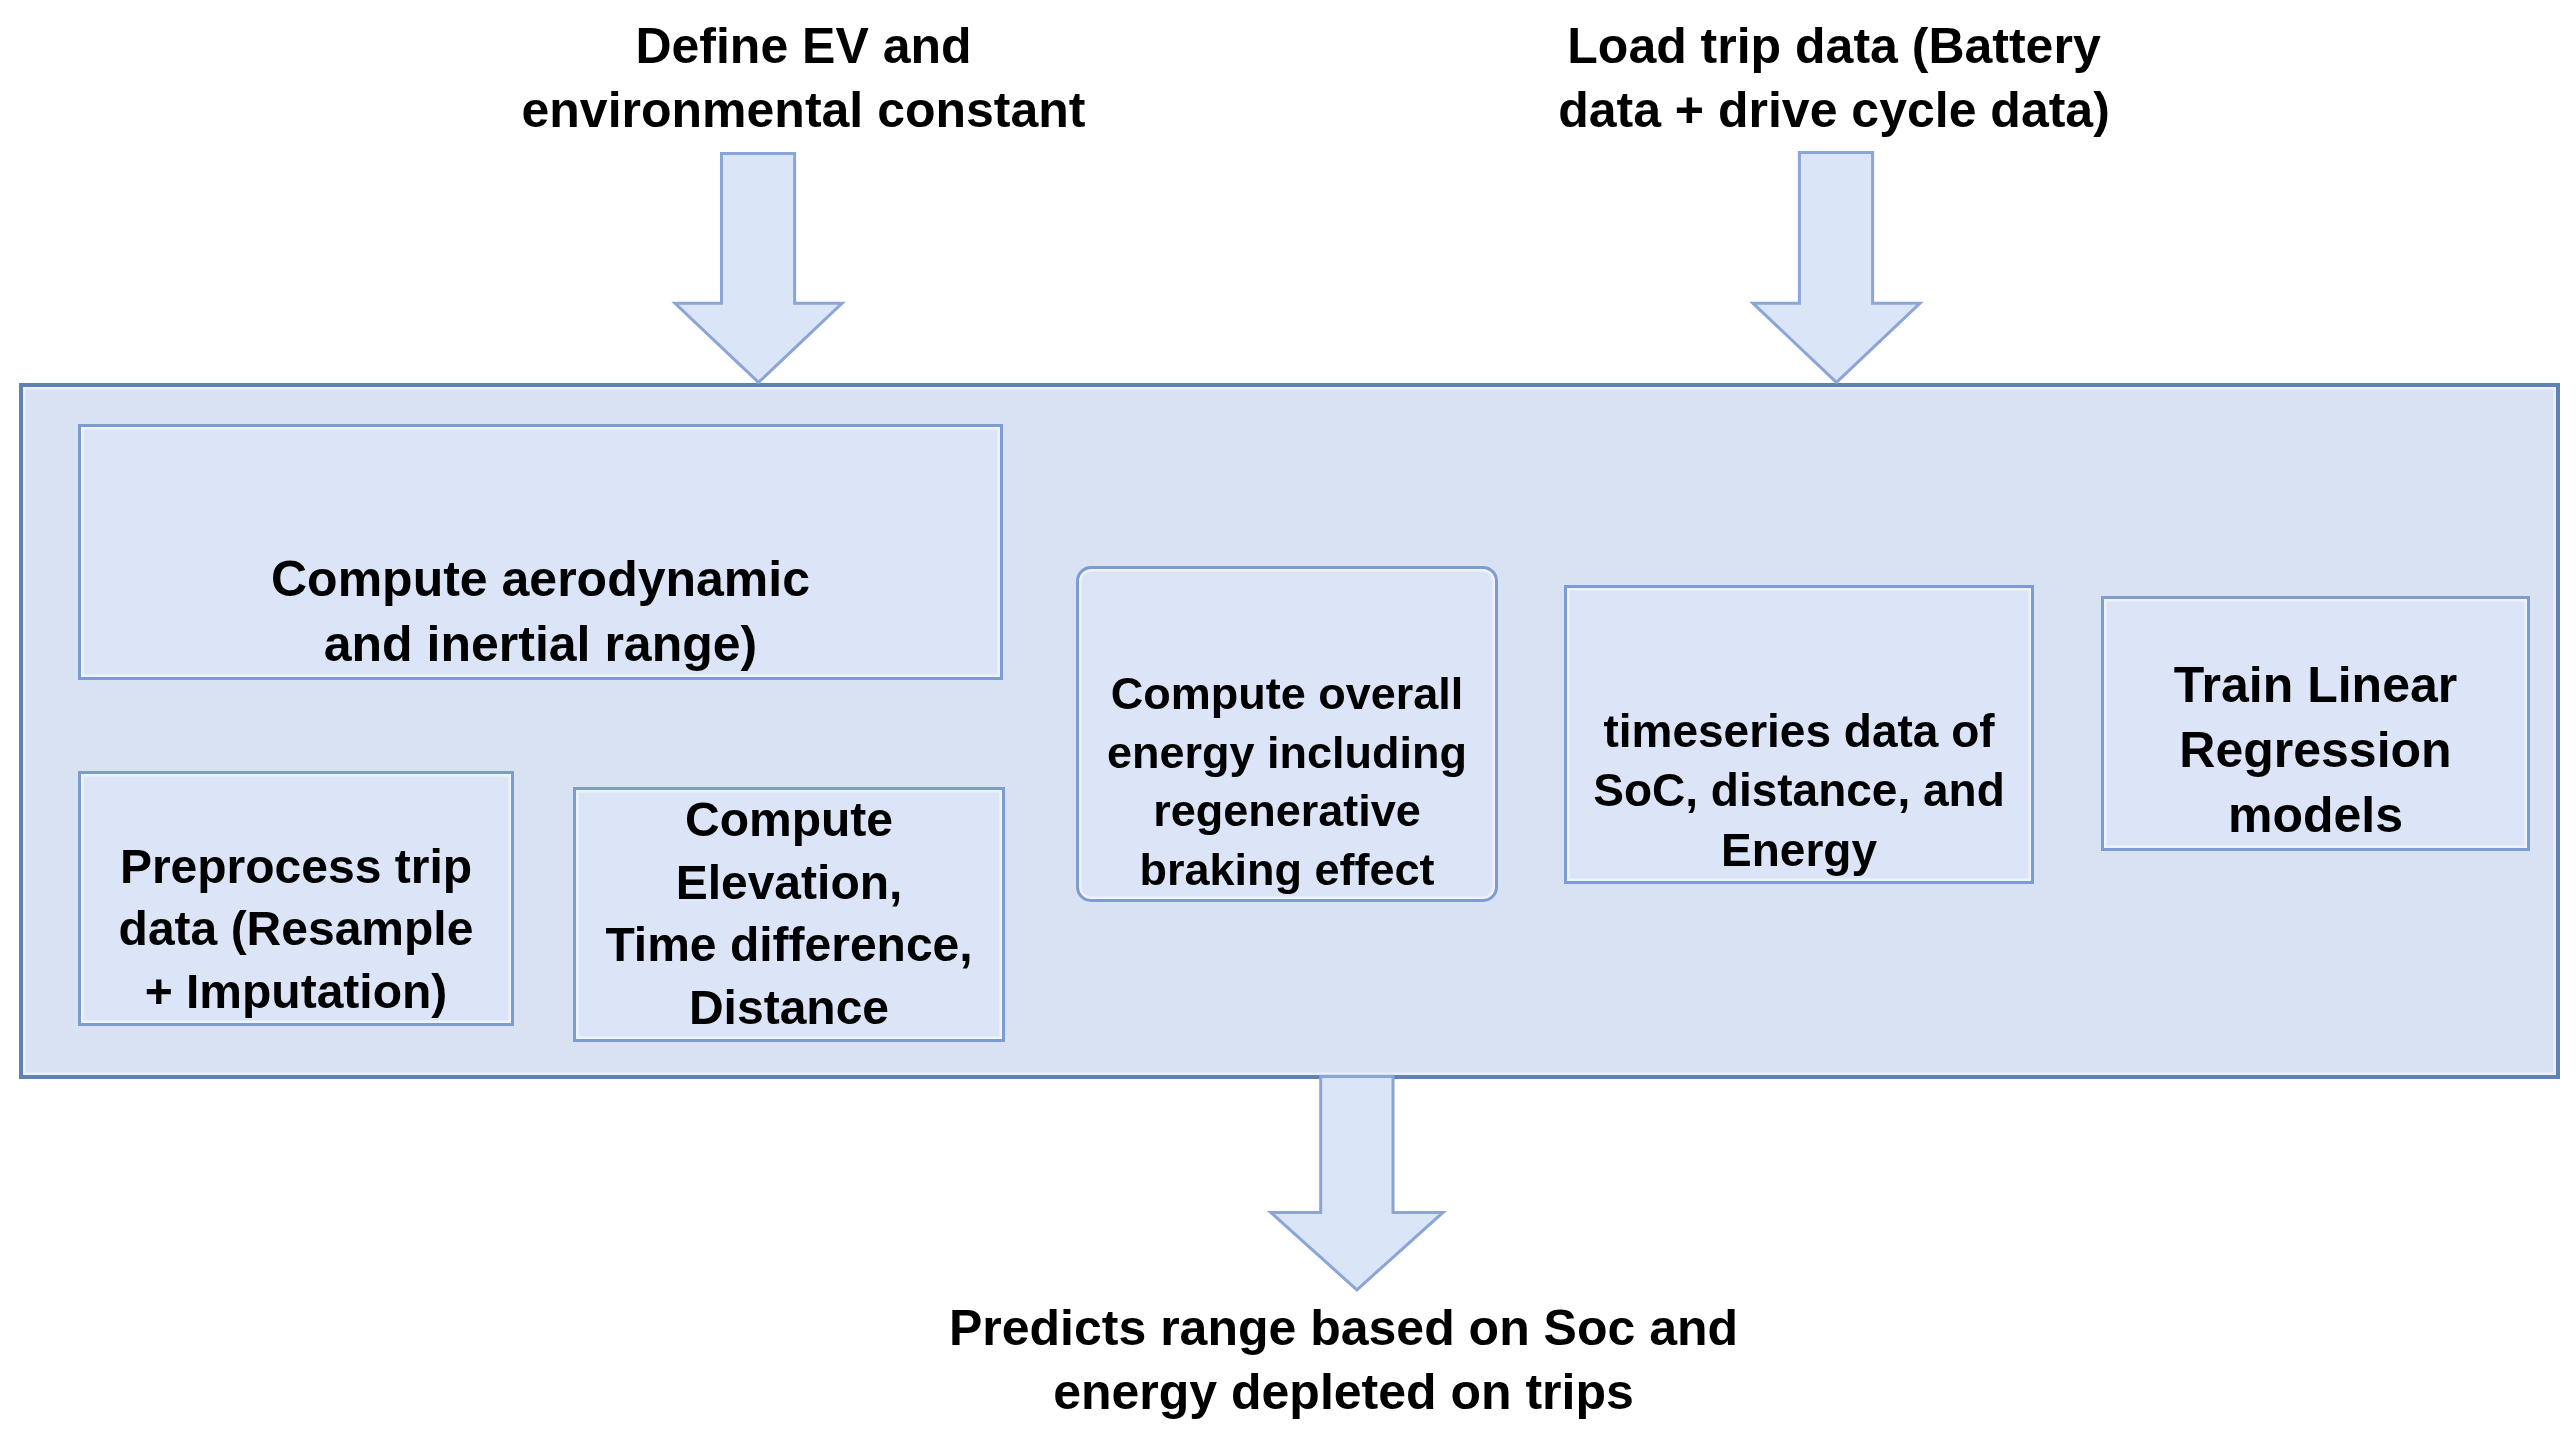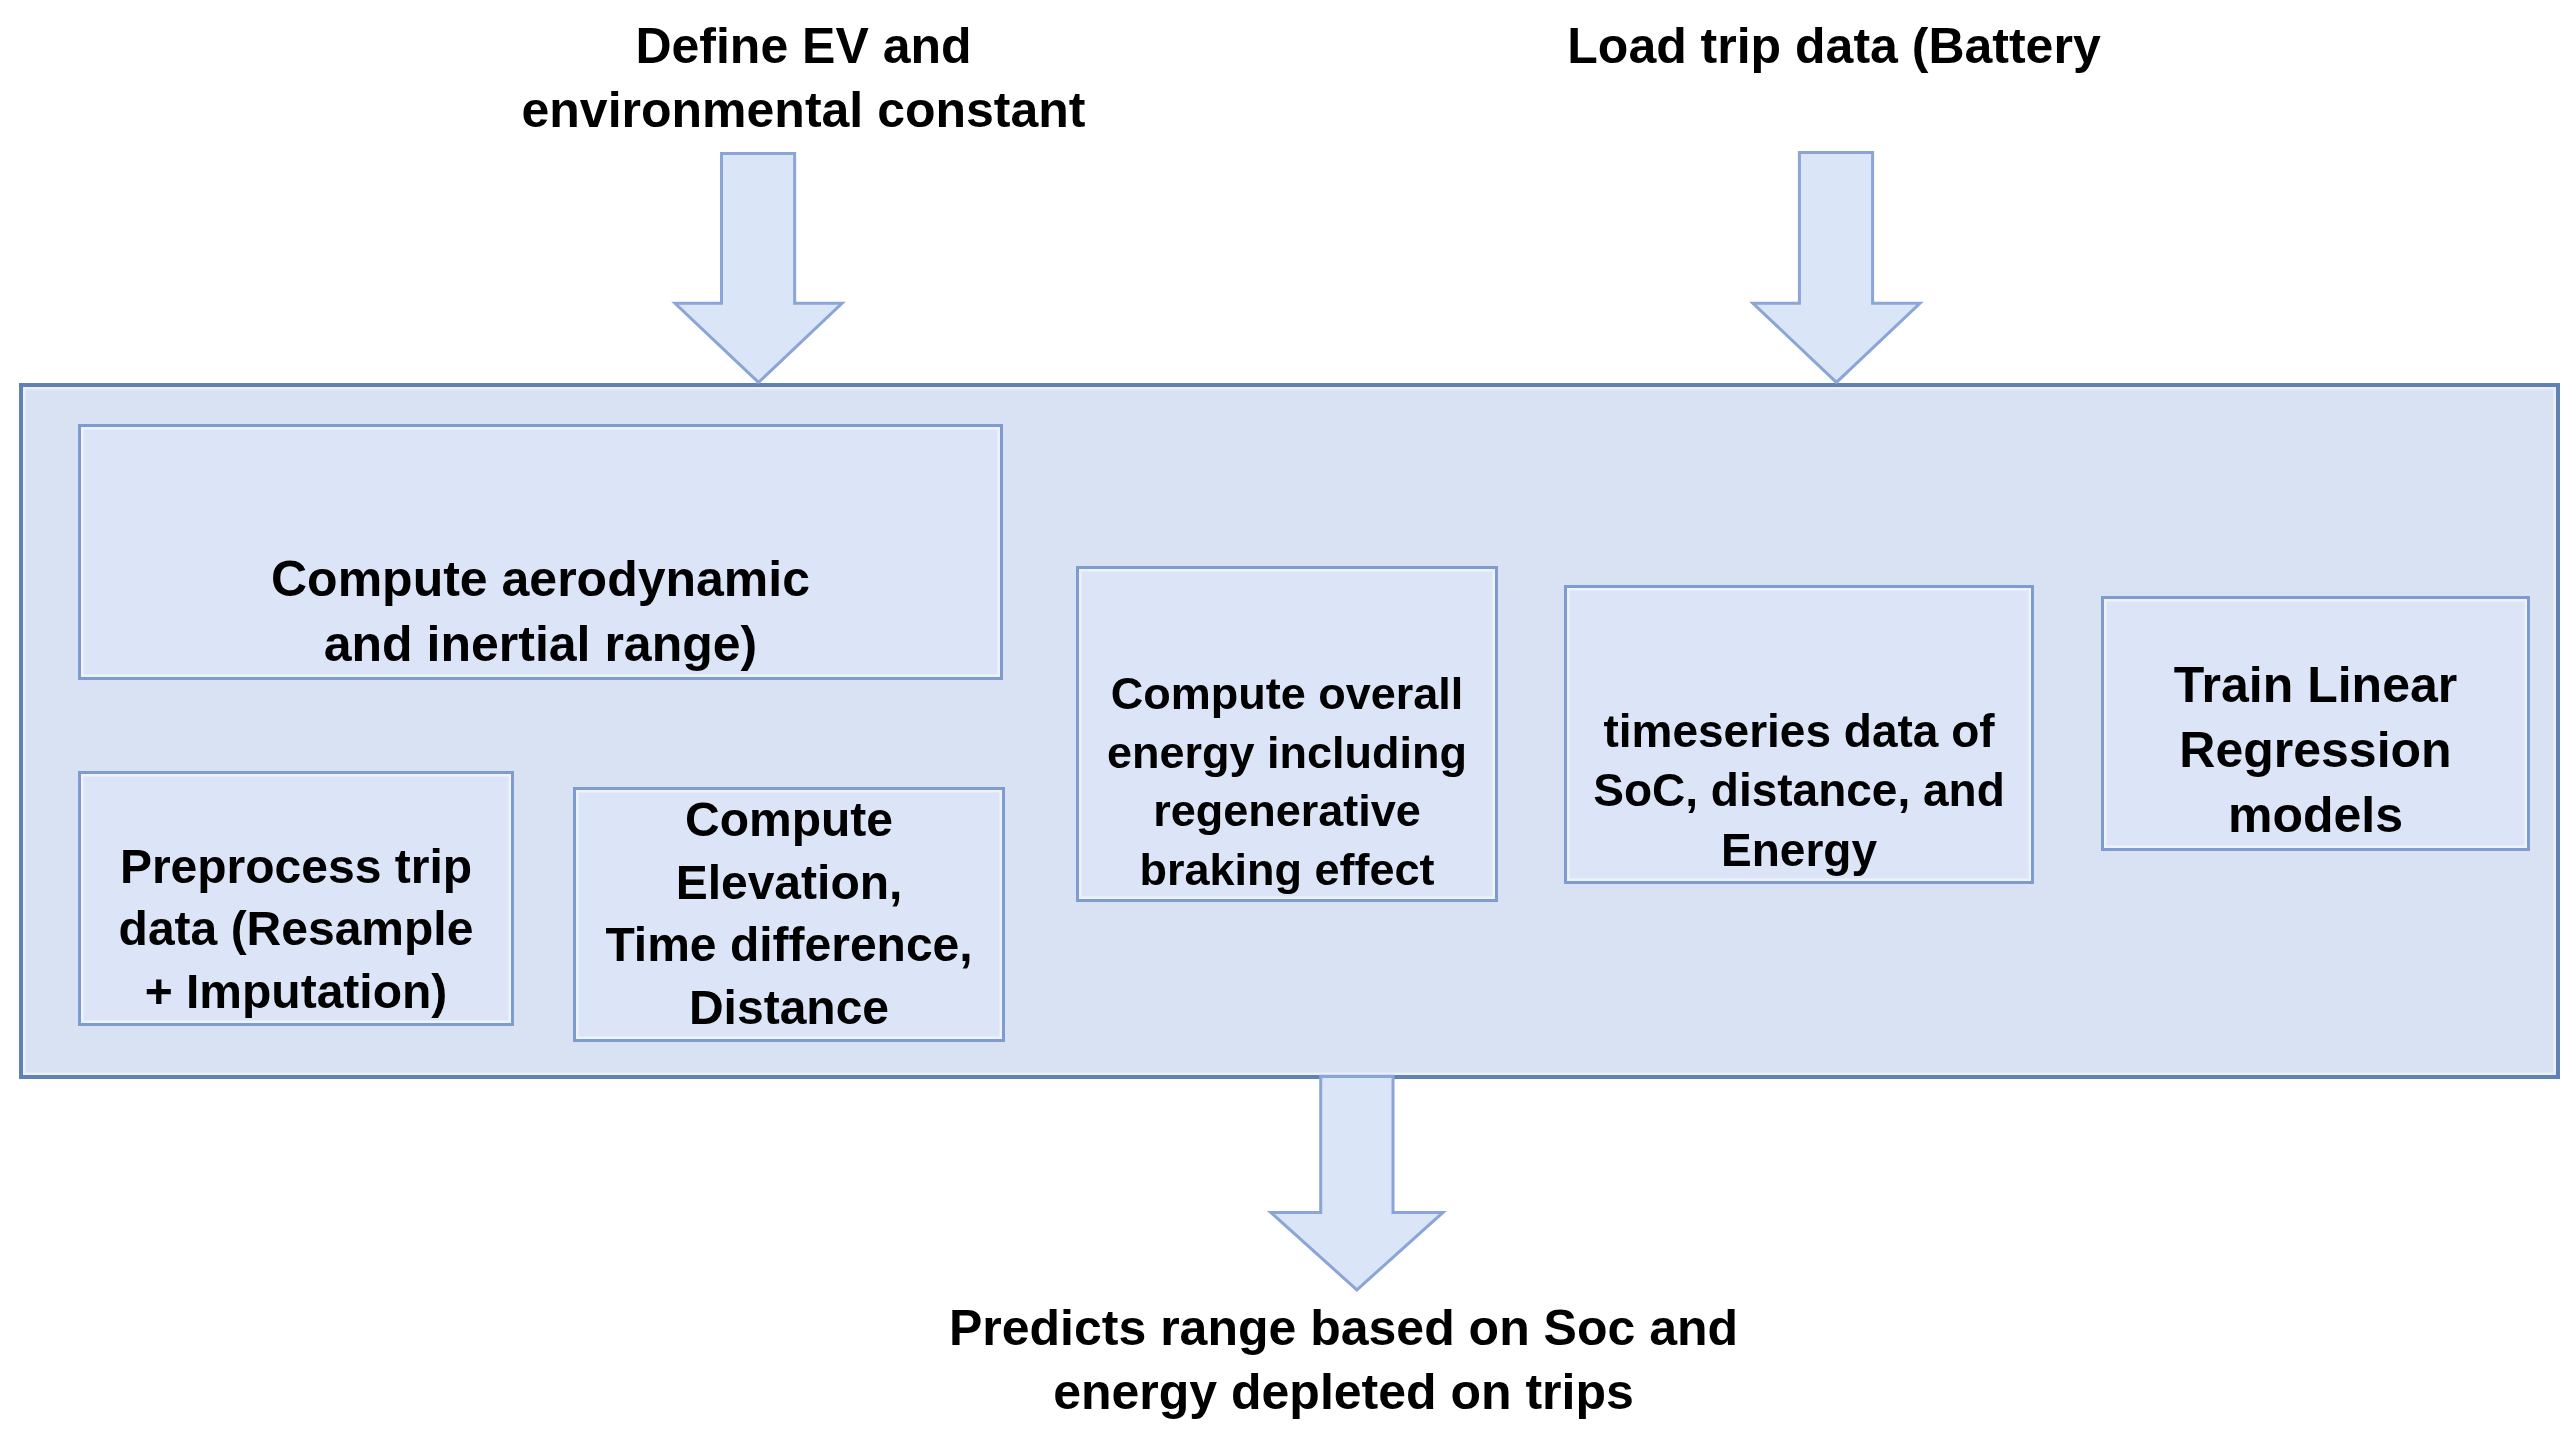--- a/index.html
+++ b/index.html
@@ -72,34 +72,35 @@
   }
 
   
   #input-label-1 { left: 489px;  top: 13.8px;  width: 629px; font-size: 50px; }
   #input-label-2 { left: 1507px; top: 13.8px;  width: 654px; font-size: 50px; }
   #output-label  { left: 913px; top: 1296px; width: 861px; font-size: 50px; }
 
   #node-forces     { left: 78px;   top: 424px; width: 925px; height: 256px; font-size: 50px; }
   #node-preprocess { left: 78px;   top: 771px; width: 436px;  height: 255px; font-size: 48px; }
   #node-elevation  { left: 573px;  top: 787px; width: 432px;  height: 255px; font-size: 48px; }
-  #node-energy     { left: 1076px; top: 566px; width: 422px;  height: 336px; font-size: 45px; }
+  #node-energy     { left: 1076px; top: 566px; width: 422px;  height: 336px; font-size: 45px; border-radius: 15px; }
   #node-timeseries { left: 1564px; top: 585px; width: 470px;  height: 299px; font-size: 46px; }
   #node-regression { left: 2101px; top: 596px; width: 429px;  height: 255px; font-size: 50px; }
 </style>
 </head>
 <body>
 
 <div class="label" id="input-label-1">
   <span class="line">Define EV and</span>
   <span class="line">environmental constant</span>
 </div>
 
 <div class="label" id="input-label-2">
   <span class="line">Load trip data (Battery</span>
+  <span class="line">data + drive cycle data)</span>
 </div>
 
 <div class="flow-container"></div>
 
 <svg class="arrows" viewBox="0 0 2992 1671" xmlns="http://www.w3.org/2000/svg">
   <polygon points="838,178 923,178 923,352 978,352 881,444 784,352 838,352"></polygon>
   <polygon points="2090,177 2175,177 2175,352 2230,352 2133,444 2036,352 2090,352"></polygon>
   <polygon points="1534,1250 1618,1250 1618,1408 1676,1408 1576,1498 1476,1408 1534,1408"></polygon>
 </svg>
 

